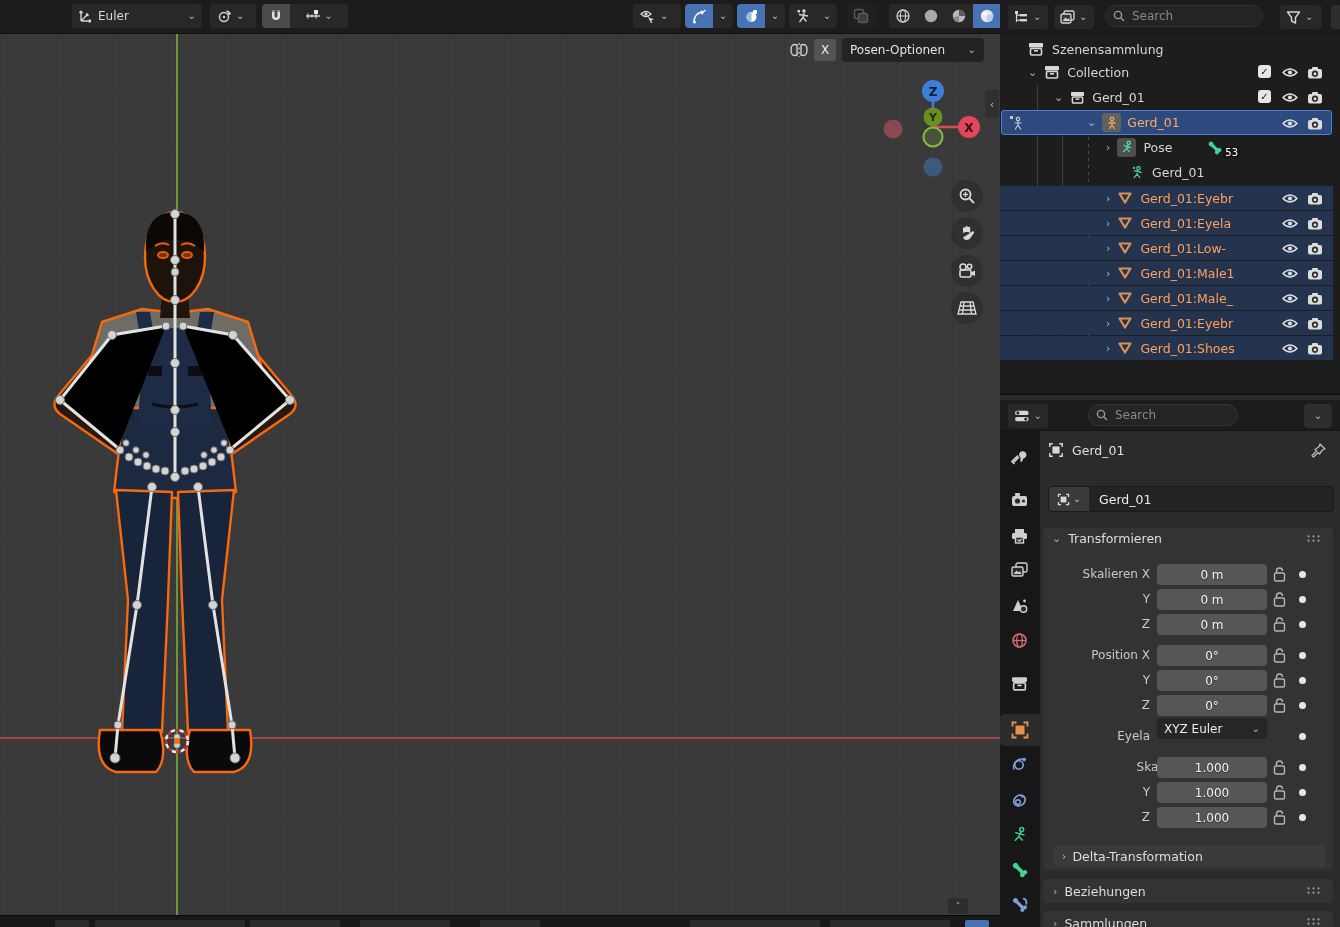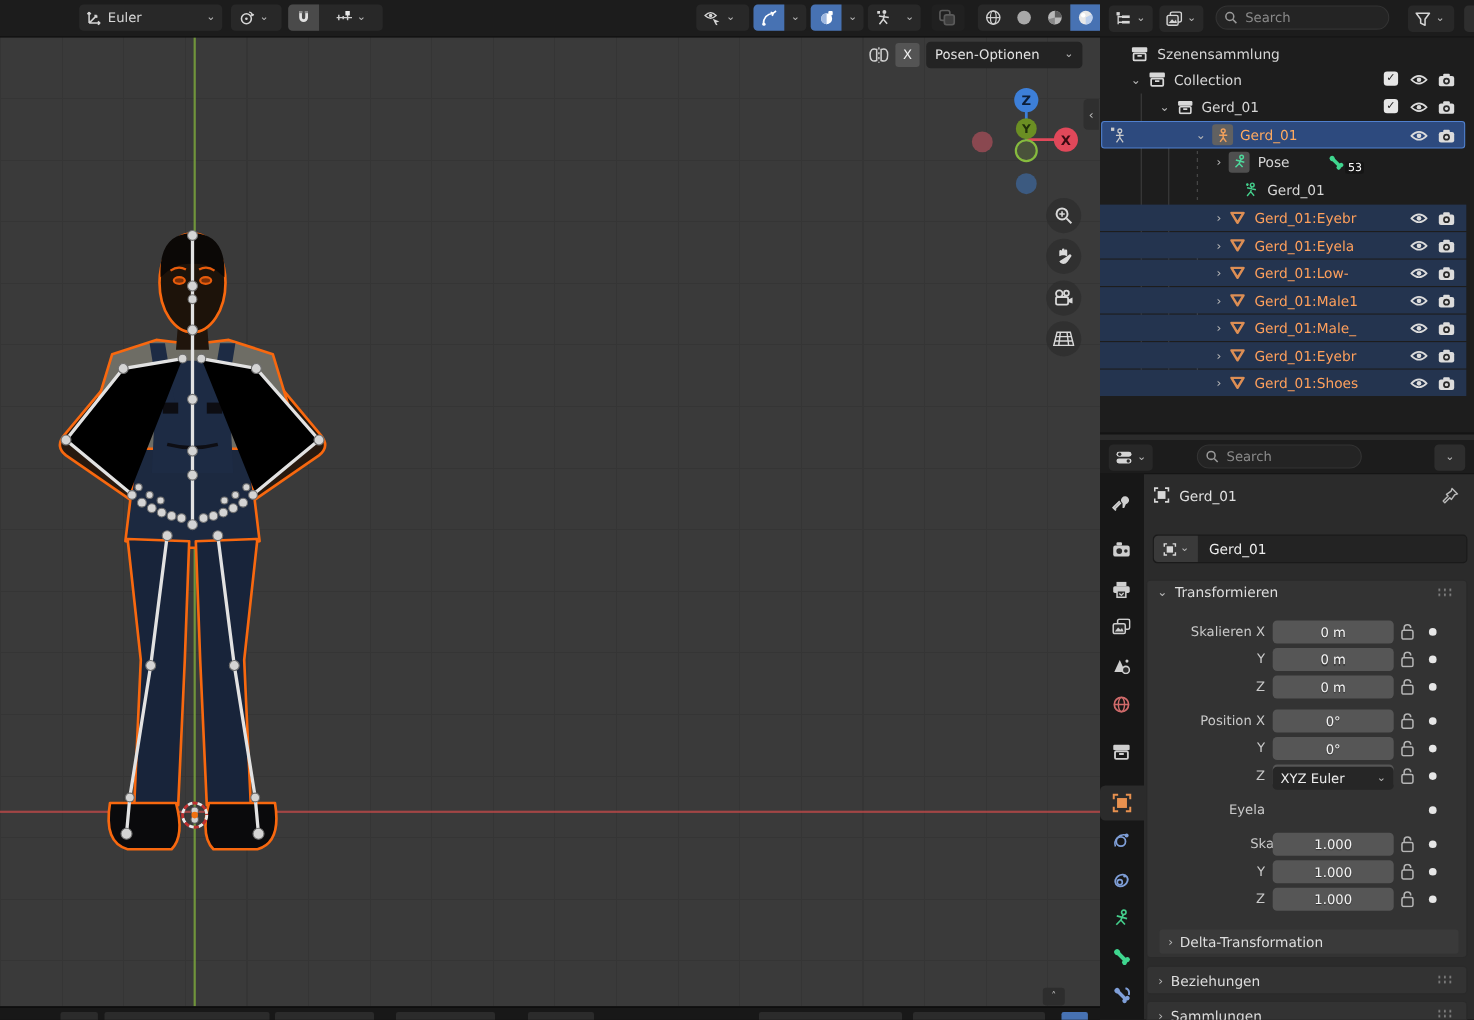--- a/index.html
+++ b/index.html
@@ -812,21 +812,21 @@
   <div class="a field" style="left:1157px;top:614px;width:110px">0 m</div>
 
   <div class="a flabel" style="left:1040px;top:645px;width:110px">Position X</div>
   <div class="a field" style="left:1157px;top:645px;width:110px">0°</div>
   <div class="a flabel" style="left:1040px;top:670px;width:110px">Y</div>
   <div class="a field" style="left:1157px;top:670px;width:110px">0°</div>
   <div class="a flabel" style="left:1040px;top:695px;width:110px">Z</div>
   <div class="a field" style="left:1157px;top:695px;width:110px">0°</div>
 
   <div class="a flabel" style="left:1040px;top:726px;width:110px">Eyela</div>
-  <div class="a dropfield" style="left:1157px;top:697px;width:110px">
+  <div class="a dropfield" style="left:1157px;top:718px;width:110px">
     <span>XYZ Euler</span>
     <span class="chev">⌄</span>
   </div>
 
   <div class="a flabel" style="left:1094px;top:757px;width:110px">Skalieren X</div>
   <div class="a field" style="left:1157px;top:757px;width:110px">1.000</div>
   <div class="a flabel" style="left:1040px;top:782px;width:110px">Y</div>
   <div class="a field" style="left:1157px;top:782px;width:110px">1.000</div>
   <div class="a flabel" style="left:1040px;top:807px;width:110px">Z</div>
   <div class="a field" style="left:1157px;top:807px;width:110px">1.000</div>

